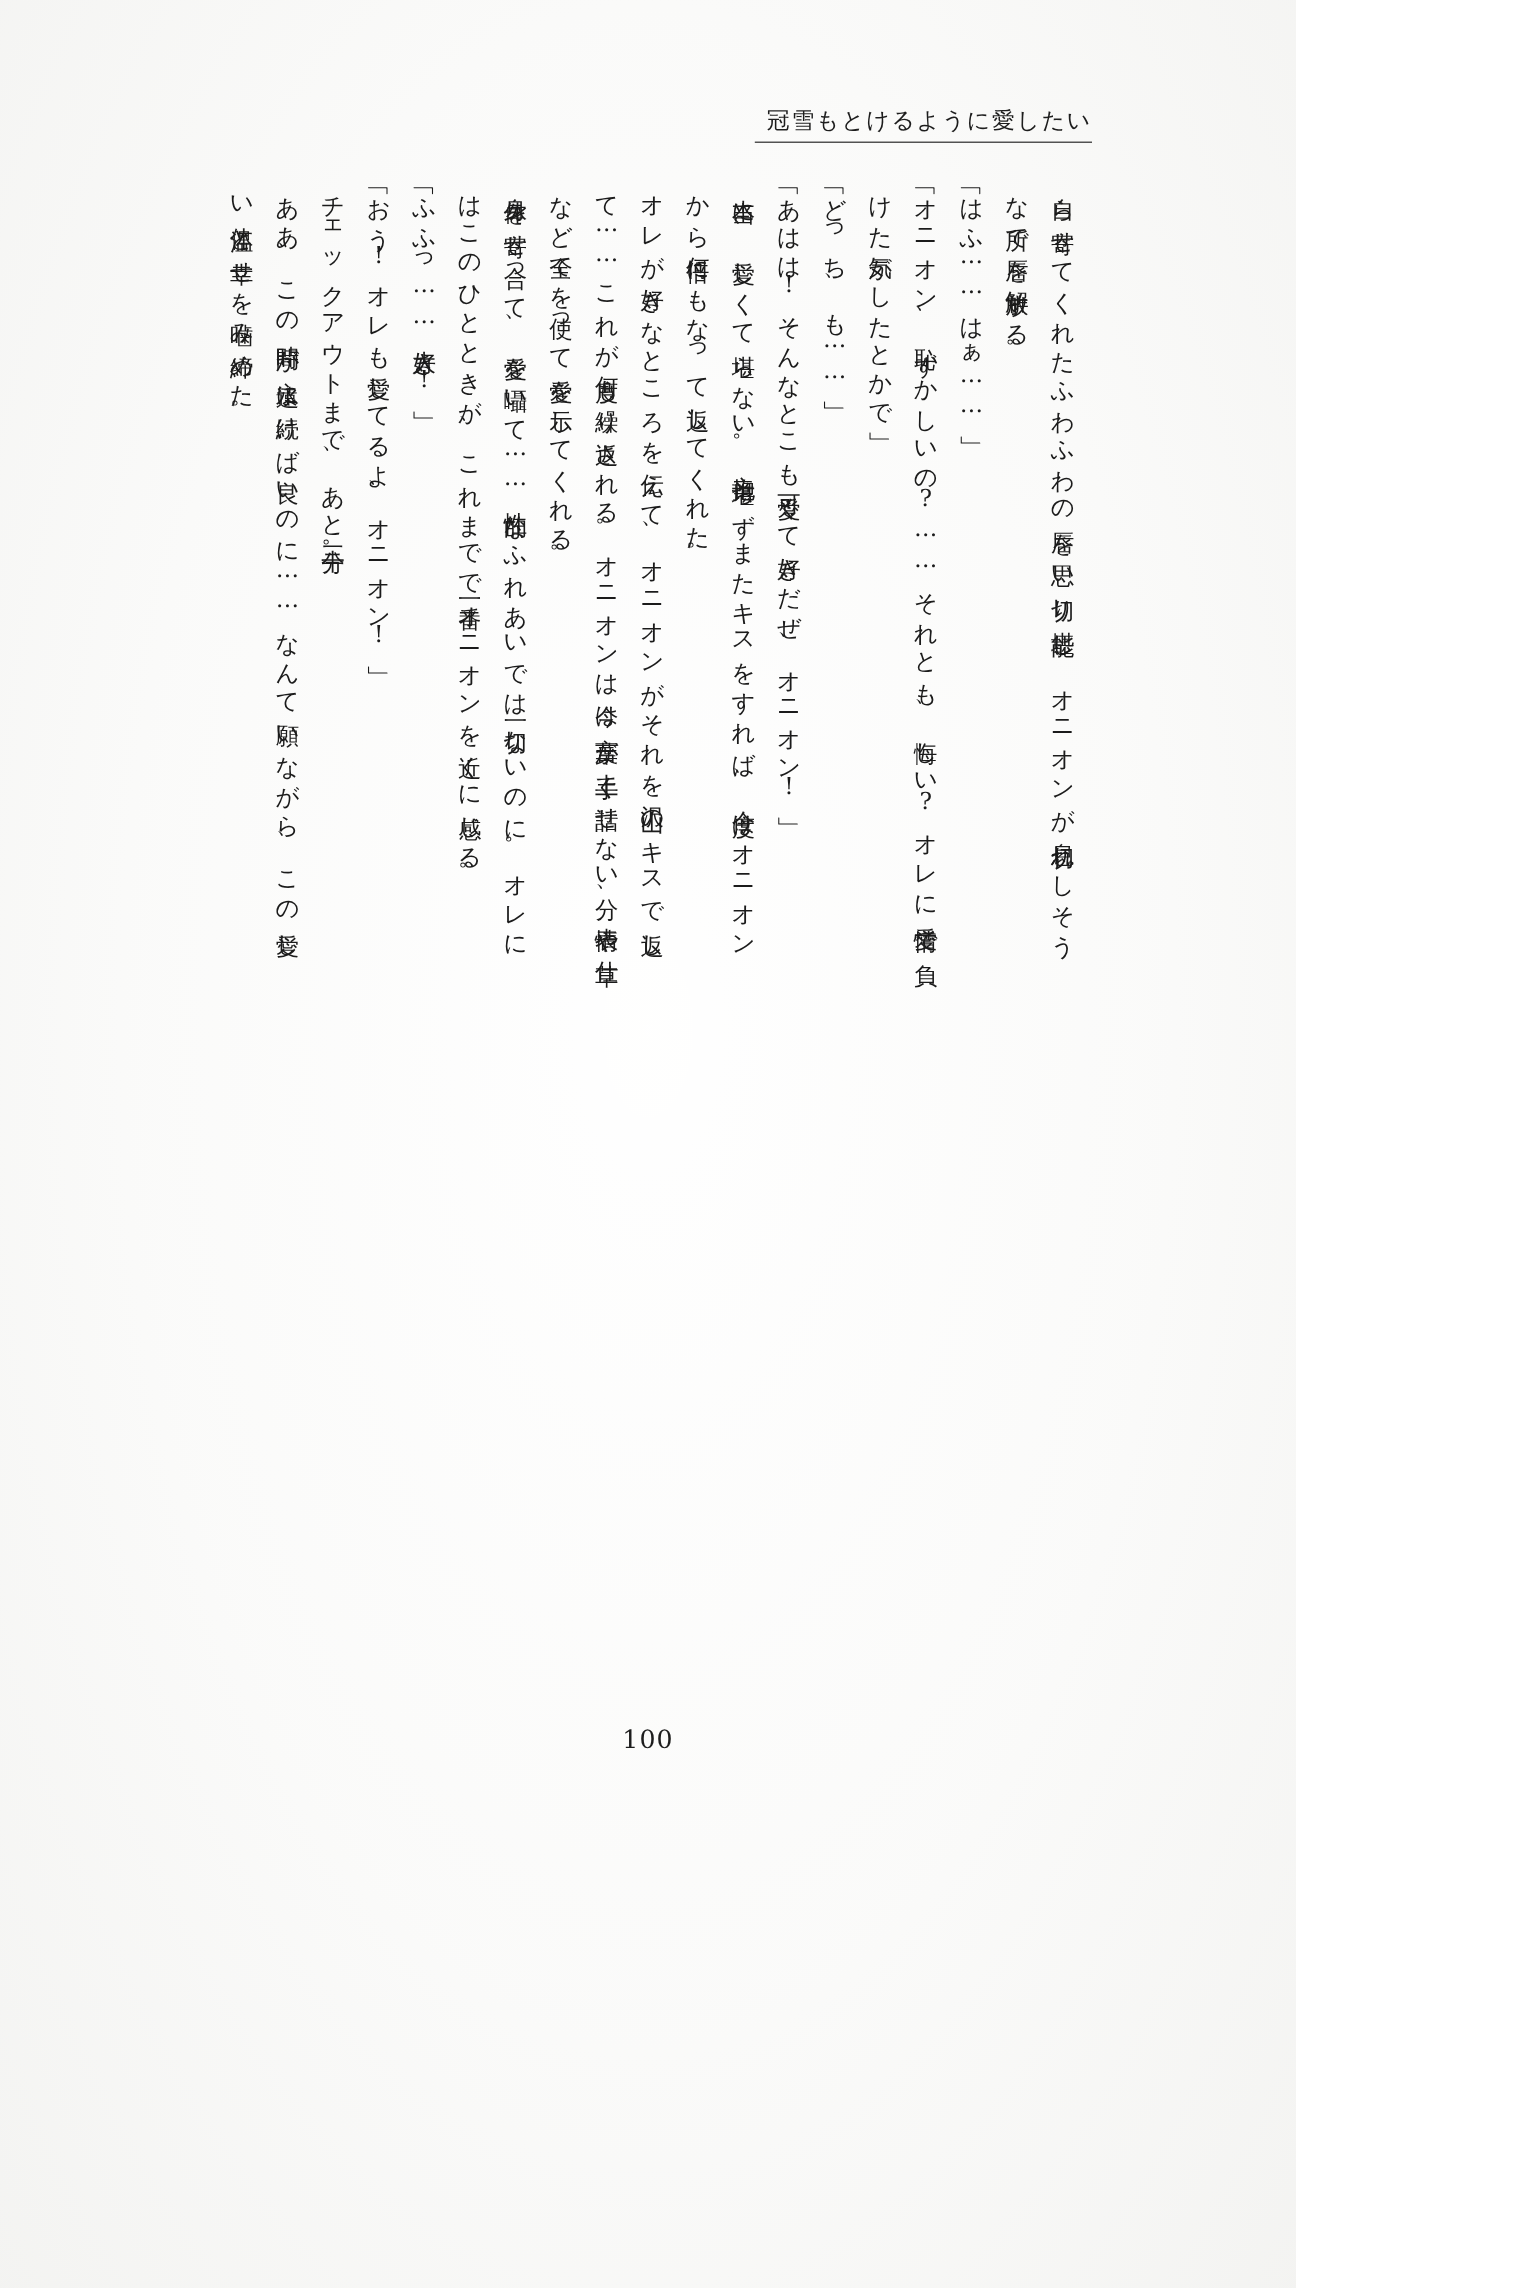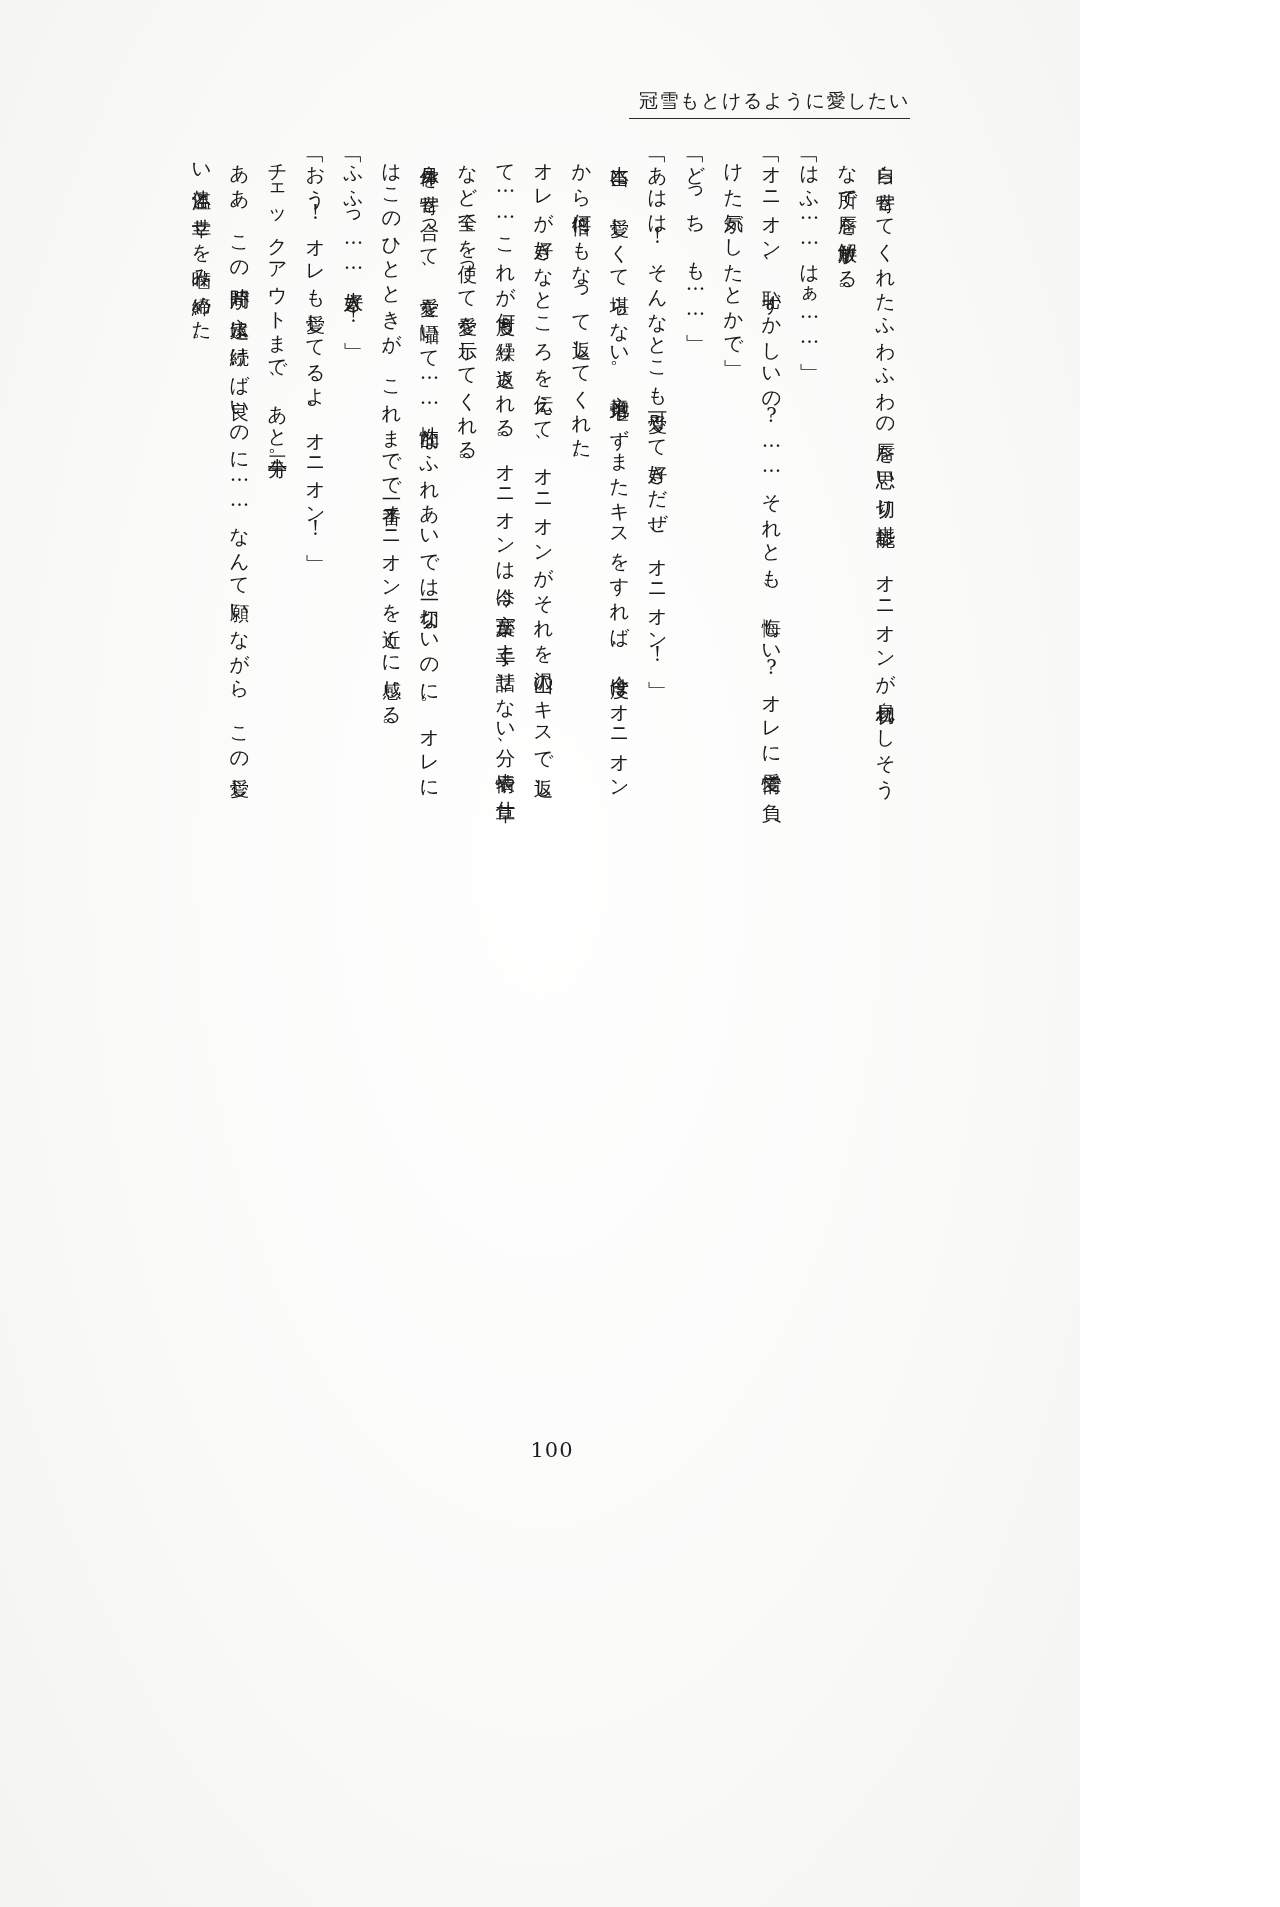--- a/index.html
+++ b/index.html
@@ -79,21 +79,20 @@
   
   .folio {
     position: absolute;
     left: 50%;
     transform: translateX(-50%);
     top: 1438px;
     font-size: 21px;
     letter-spacing: 1px;
     color: #1d1d1d;
     font-family: "DejaVu Serif", "Liberation Serif", serif;
-    margin-left: 12px;
   }
 </style>
 </head>
 <body>
 
 <div class="page-sheet">
 
   <div class="paper-tone"></div>
 
   <div class="running-head">冠雪もとけるように愛したい</div>

